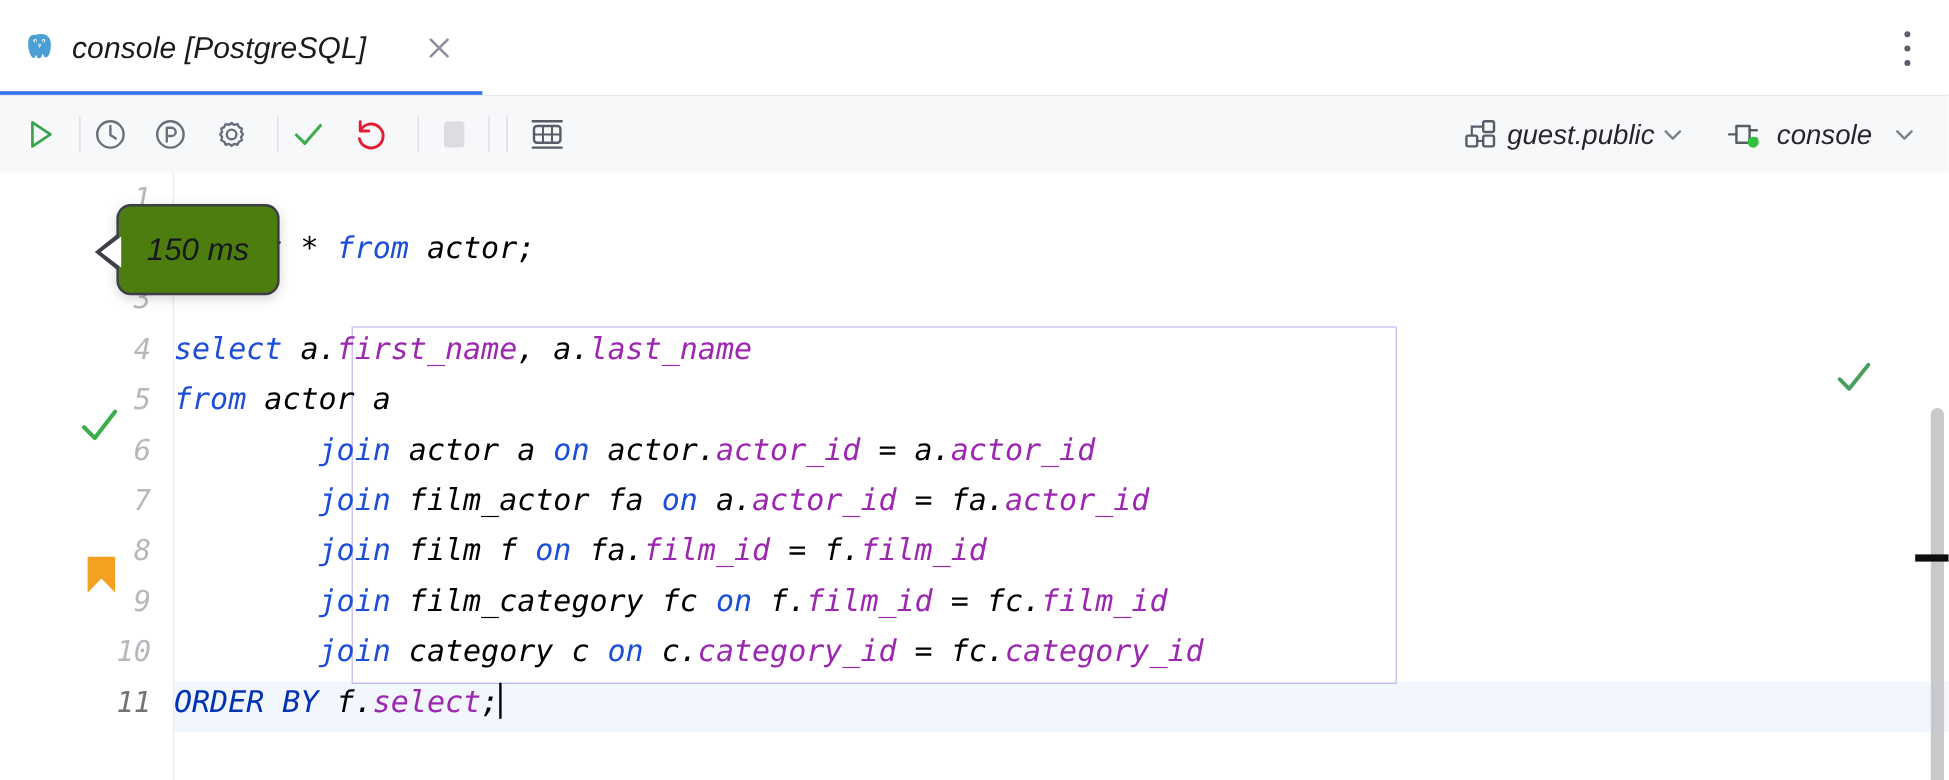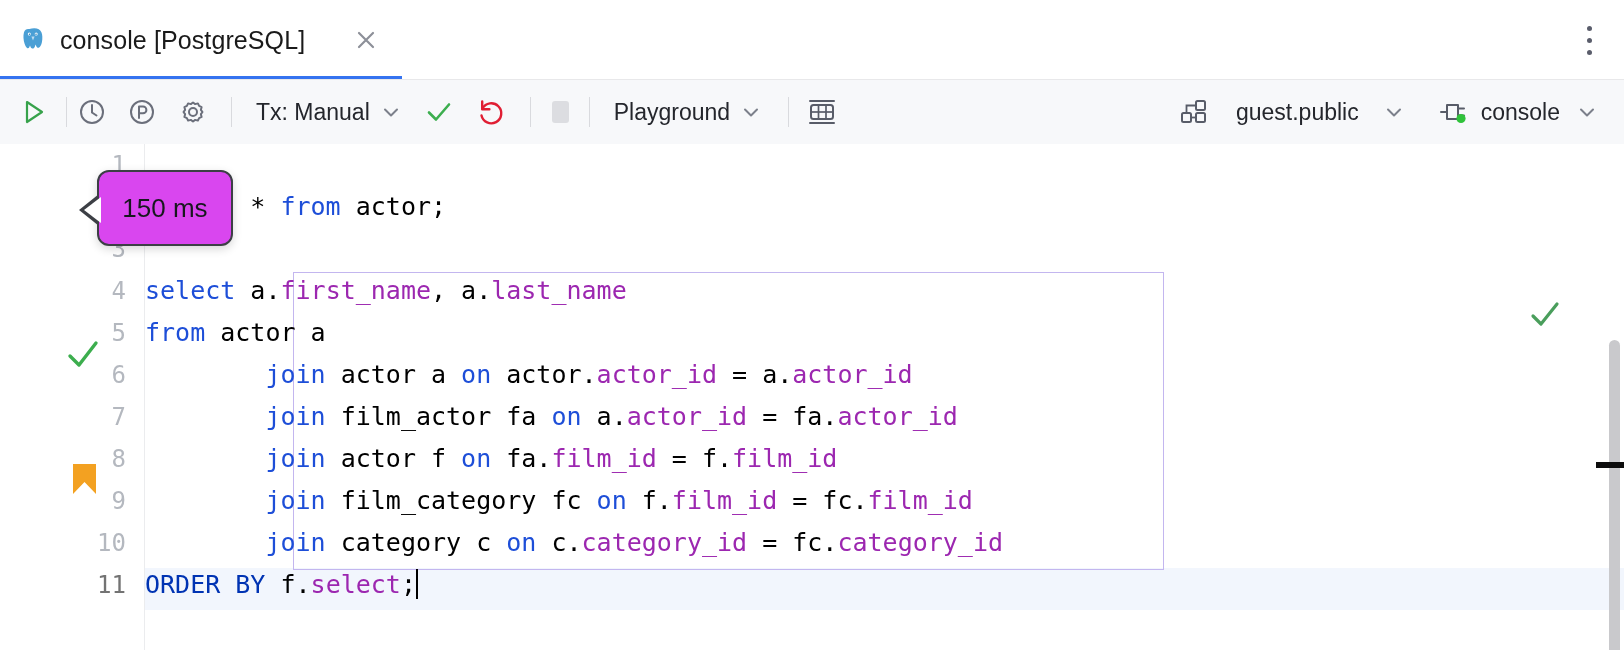--- a/index.html
+++ b/index.html
@@ -4,21 +4,21 @@
 <style>
   * { box-sizing: border-box; margin: 0; padding: 0; }
   html, body {
     width: 1624px; height: 650px;
     overflow: hidden;
     background: #ffffff;
     font-family: "Liberation Sans", sans-serif;
     -webkit-font-smoothing: antialiased;
   }
 
-  #app { position: relative; width: 1624px; height: 650px; background:#fff; }
+  #app { position: relative; width: 1624px; height: 650px; background:#fff;font-style:italic; }
 
   
   .tabbar {
     position: absolute; left:0; top:0; width:1624px; height:80px;
     background:#ffffff;
   }
   .tab {
     position:absolute; left:0; top:0; height:80px; width:402px;
     display:flex; align-items:center; gap:0;
     padding-left:18px;
@@ -112,21 +112,21 @@
     display:inline-block; width:2px; height:30px; background:#000;
     vertical-align:-6px; margin-left:0px;
   }
 
   
   .gm-check { position:absolute; left:66px; top:194px; width:34px; height:34px; }
   .gm-book  { position:absolute; left:70px; top:318px; width:32px; height:34px; }
 
   
   .tooltip {
-    position:absolute; background:#d946ef;
+    position:absolute; background:#4d7c0f;
     border:2px solid #3c3f45; border-radius:12px;
     box-shadow: 0 3px 10px rgba(0,0,0,0.16);
     font-family:"Liberation Sans", sans-serif;
     color:#16181d;
     z-index: 40;
   }
   #tt-timing {
     left:97px; top:170px; width:136px; height:76px;
     display:flex; align-items:center; justify-content:center;
     font-size:26px;
@@ -235,26 +235,20 @@
 
     <div class="tb-item" style="width:52px;">
       <svg width="32" height="32" viewBox="0 0 32 32">
         <path d="M16 6.5 L18.2 8.1 L20.9 7.4 L22.1 9.9 L24.6 11.1 L23.9 13.8 L25.5 16 L23.9 18.2 L24.6 20.9 L22.1 22.1 L20.9 24.6 L18.2 23.9 L16 25.5 L13.8 23.9 L11.1 24.6 L9.9 22.1 L7.4 20.9 L8.1 18.2 L6.5 16 L8.1 13.8 L7.4 11.1 L9.9 9.9 L11.1 7.4 L13.8 8.1 Z" fill="none" stroke="#6b6f7b" stroke-width="2" stroke-linejoin="round"></path>
         <circle cx="16" cy="16" r="4" fill="none" stroke="#6b6f7b" stroke-width="2"></circle>
       </svg>
     </div>
 
     <div class="tb-sep" style="margin-left:12px;"></div>
 
-    <div class="tb-item" style="padding:0 12px 0 24px; gap:10px;">
-      <span class="tb-label">Tx: Manual</span>
-      <svg class="chev" viewBox="0 0 22 22">
-        <path d="M5 8.5 L11 14.5 L17 8.5" fill="none" stroke="#7c808b" stroke-width="2" stroke-linecap="round" stroke-linejoin="round"></path>
-      </svg>
-    </div>
 
     <div class="tb-item" style="width:50px;">
       <svg width="32" height="32" viewBox="0 0 32 32">
         <path d="M6 16.5 L13 23.5 L26 8.5" fill="none" stroke="#3cae4e" stroke-width="2.6" stroke-linecap="round" stroke-linejoin="round"></path>
       </svg>
     </div>
 
     <div class="tb-item" style="width:52px;">
       <svg width="32" height="32" viewBox="0 0 32 32">
         <path d="M8.5 12.5 A10 10 0 1 1 7.5 19.5" fill="none" stroke="#e01e33" stroke-width="2.4" stroke-linecap="round"></path>
@@ -265,42 +259,36 @@
     <div class="tb-sep" style="margin-left:14px;"></div>
 
     <div class="tb-item" style="width:58px;">
       <svg width="30" height="34" viewBox="0 0 30 34">
         <rect x="7" y="6" width="17" height="22" rx="3" fill="#dcdde1"></rect>
       </svg>
     </div>
 
     <div class="tb-sep"></div>
 
-    <div class="tb-item" style="padding:0 12px 0 24px; gap:10px;">
-      <span class="tb-label">Playground</span>
-      <svg class="chev" viewBox="0 0 22 22">
-        <path d="M5 8.5 L11 14.5 L17 8.5" fill="none" stroke="#7c808b" stroke-width="2" stroke-linecap="round" stroke-linejoin="round"></path>
-      </svg>
-    </div>
 
     <div class="tb-sep" style="margin-left:14px;"></div>
 
     <div class="tb-item" style="width:66px;">
       <svg width="34" height="30" viewBox="0 0 34 30">
         <line x1="5" y1="4" x2="29" y2="4" stroke="#585c68" stroke-width="2" stroke-linecap="round"></line>
         <line x1="5" y1="26" x2="29" y2="26" stroke="#585c68" stroke-width="2" stroke-linecap="round"></line>
         <rect x="6" y="8" width="22" height="14" rx="2.5" fill="none" stroke="#585c68" stroke-width="2"></rect>
         <line x1="6" y1="15" x2="28" y2="15" stroke="#585c68" stroke-width="1.7"></line>
         <line x1="13.5" y1="8" x2="13.5" y2="22" stroke="#585c68" stroke-width="1.7"></line>
         <line x1="21" y1="8" x2="21" y2="22" stroke="#585c68" stroke-width="1.7"></line>
       </svg>
     </div>
 
     <div class="tb-right">
-      <div class="tb-item" style="padding:0 14px 0 0; gap:24px;">
+      <div class="tb-item" style="padding:0 14px 0 0; gap:4px;">
         <svg width="34" height="30" viewBox="0 0 34 30">
           <rect x="4" y="16" width="9" height="9" rx="1.5" fill="none" stroke="#585c68" stroke-width="2"></rect>
           <rect x="18" y="16" width="9" height="9" rx="1.5" fill="none" stroke="#585c68" stroke-width="2"></rect>
           <rect x="18" y="4" width="9" height="9" rx="1.5" fill="none" stroke="#585c68" stroke-width="2"></rect>
           <path d="M8.5 16 L8.5 8.5 L18 8.5" fill="none" stroke="#585c68" stroke-width="1.8"></path>
           <path d="M13 20.5 L18 20.5" fill="none" stroke="#585c68" stroke-width="1.8"></path>
         </svg>
         <span class="tb-label">guest.public</span>
         <svg class="chev" viewBox="0 0 22 22">
           <path d="M5 8.5 L11 14.5 L17 8.5" fill="none" stroke="#7c808b" stroke-width="2" stroke-linecap="round" stroke-linejoin="round"></path>
@@ -380,21 +368,21 @@
     <div class="code-area">
       <div class="stmt-box"></div>
       <div id="code-lines">
           <div class="code-line" style="top: 0px;"></div>
           <div class="code-line" style="top: 42px;"><span class="plain">select</span><span class="plain"> * </span><span class="kw2">from</span><span class="plain"> actor;</span></div>
           <div class="code-line" style="top: 84px;"></div>
           <div class="code-line" style="top: 126px;"><span class="kw2">select</span><span class="plain"> a</span><span class="plain">.</span><span class="col">first_name</span><span class="plain">, a.</span><span class="col">last_name</span></div>
           <div class="code-line" style="top: 168px;"><span class="kw2">from</span><span class="plain"> actor a</span></div>
           <div class="code-line" style="top: 210px;"><span class="plain">        </span><span class="kw2">join</span><span class="plain"> actor a </span><span class="kw2">on</span><span class="plain"> actor.</span><span class="col">actor_id</span><span class="plain"> = a.</span><span class="col">actor_id</span></div>
           <div class="code-line" style="top: 252px;"><span class="plain">        </span><span class="kw2">join</span><span class="plain"> film_actor fa </span><span class="kw2">on</span><span class="plain"> a.</span><span class="col">actor_id</span><span class="plain"> = fa.</span><span class="col">actor_id</span></div>
-          <div class="code-line" style="top: 294px;"><span class="plain">        </span><span class="kw2">join</span><span class="plain"> actor f </span><span class="kw2">on</span><span class="plain"> fa.</span><span class="col">film_id</span><span class="plain"> = f.</span><span class="col">film_id</span></div>
+          <div class="code-line" style="top: 294px;"><span class="plain">        </span><span class="kw2">join</span><span class="plain"> film f </span><span class="kw2">on</span><span class="plain"> fa.</span><span class="col">film_id</span><span class="plain"> = f.</span><span class="col">film_id</span></div>
           <div class="code-line" style="top: 336px;"><span class="plain">        </span><span class="kw2">join</span><span class="plain"> film_category fc </span><span class="kw2">on</span><span class="plain"> f.</span><span class="col">film_id</span><span class="plain"> = fc.</span><span class="col">film_id</span></div>
           <div class="code-line" style="top: 378px;"><span class="plain">        </span><span class="kw2">join</span><span class="plain"> category c </span><span class="kw2">on</span><span class="plain"> c.</span><span class="col">category_id</span><span class="plain"> = fc.</span><span class="col">category_id</span></div>
           <div class="code-line" style="top: 420px;"><span class="kw">ORDER BY</span><span class="plain"> f.</span><span class="col">select</span><span class="plain">;</span><span class="caret"></span></div>
         </div>
     </div>
 
     <div class="inspect-check">
       <svg width="32" height="32" viewBox="0 0 32 32">
         <path d="M4 17 L12 25 L28 5" fill="none" stroke="#4a9e5c" stroke-width="3.2" stroke-linecap="round" stroke-linejoin="round"></path>
       </svg>

